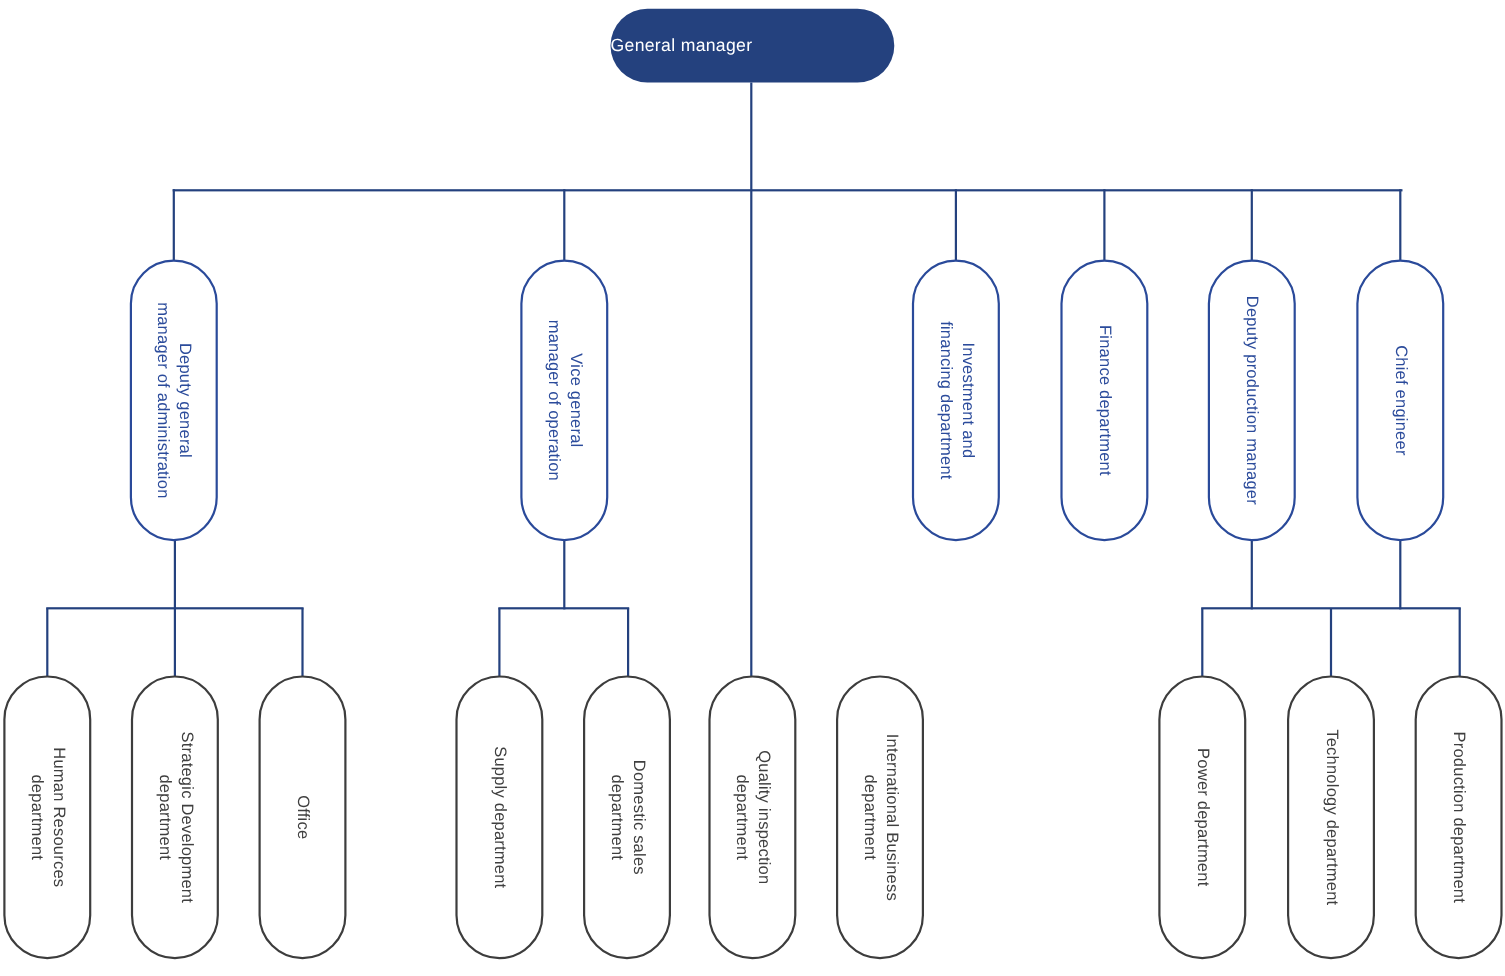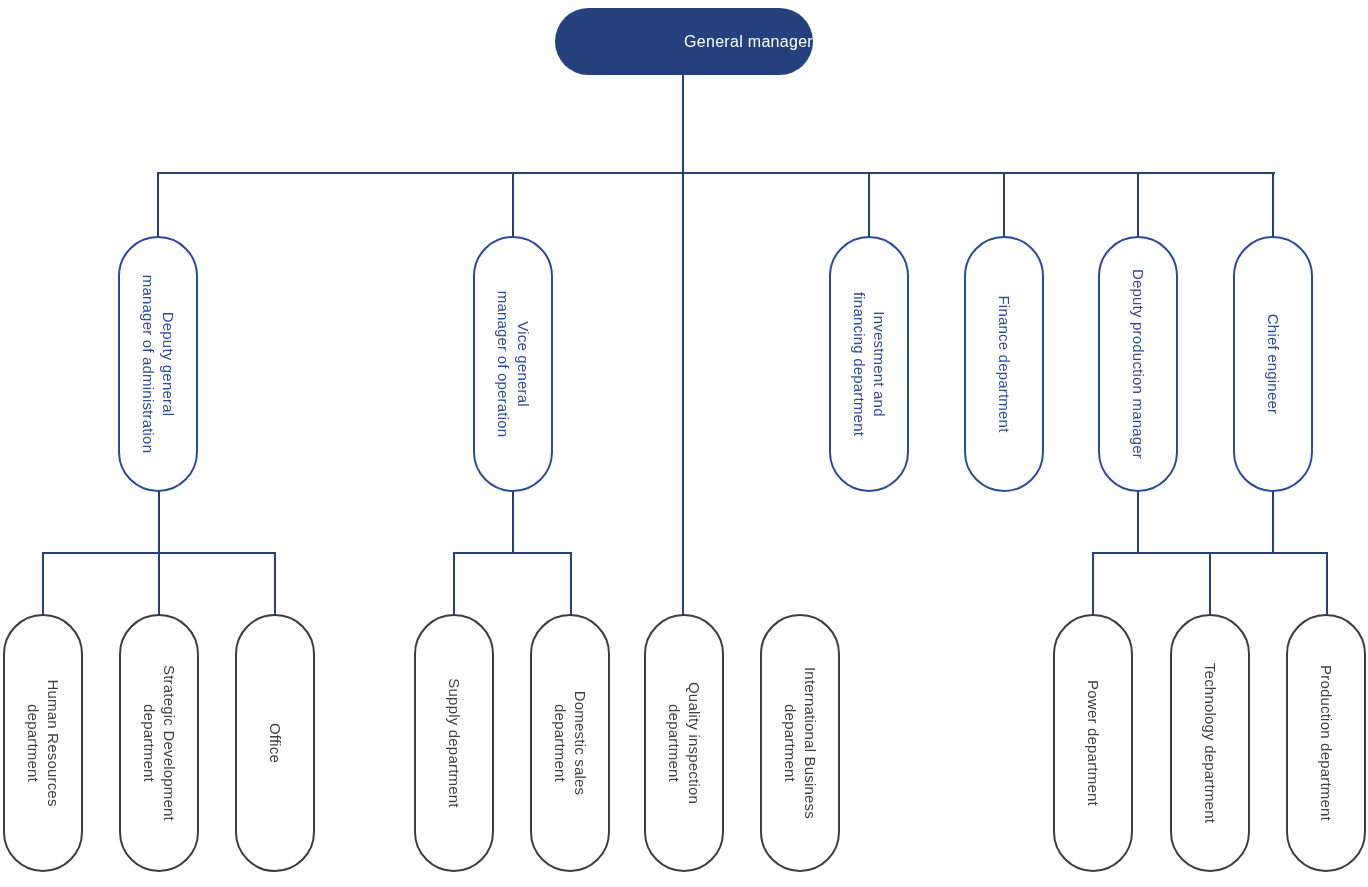--- a/index.html
+++ b/index.html
@@ -11,21 +11,21 @@
     background:#ffffff;
     overflow:hidden;
   }
   
   .root-node {
     position:absolute;
     left:555px; top:8px;
     width:258px; height:67px;
     background:#24417e;
     border-radius:34px;
-    display:flex; align-items:center; justify-content:flex-end;
+    display:flex; align-items:center; justify-content:flex-start;
     color:#ffffff;
     font-size:16px;
     letter-spacing:.3px;
   }
   
   .vnode {
     position:absolute;
     width:80px;
     background:#ffffff;
     border-radius:42px;

